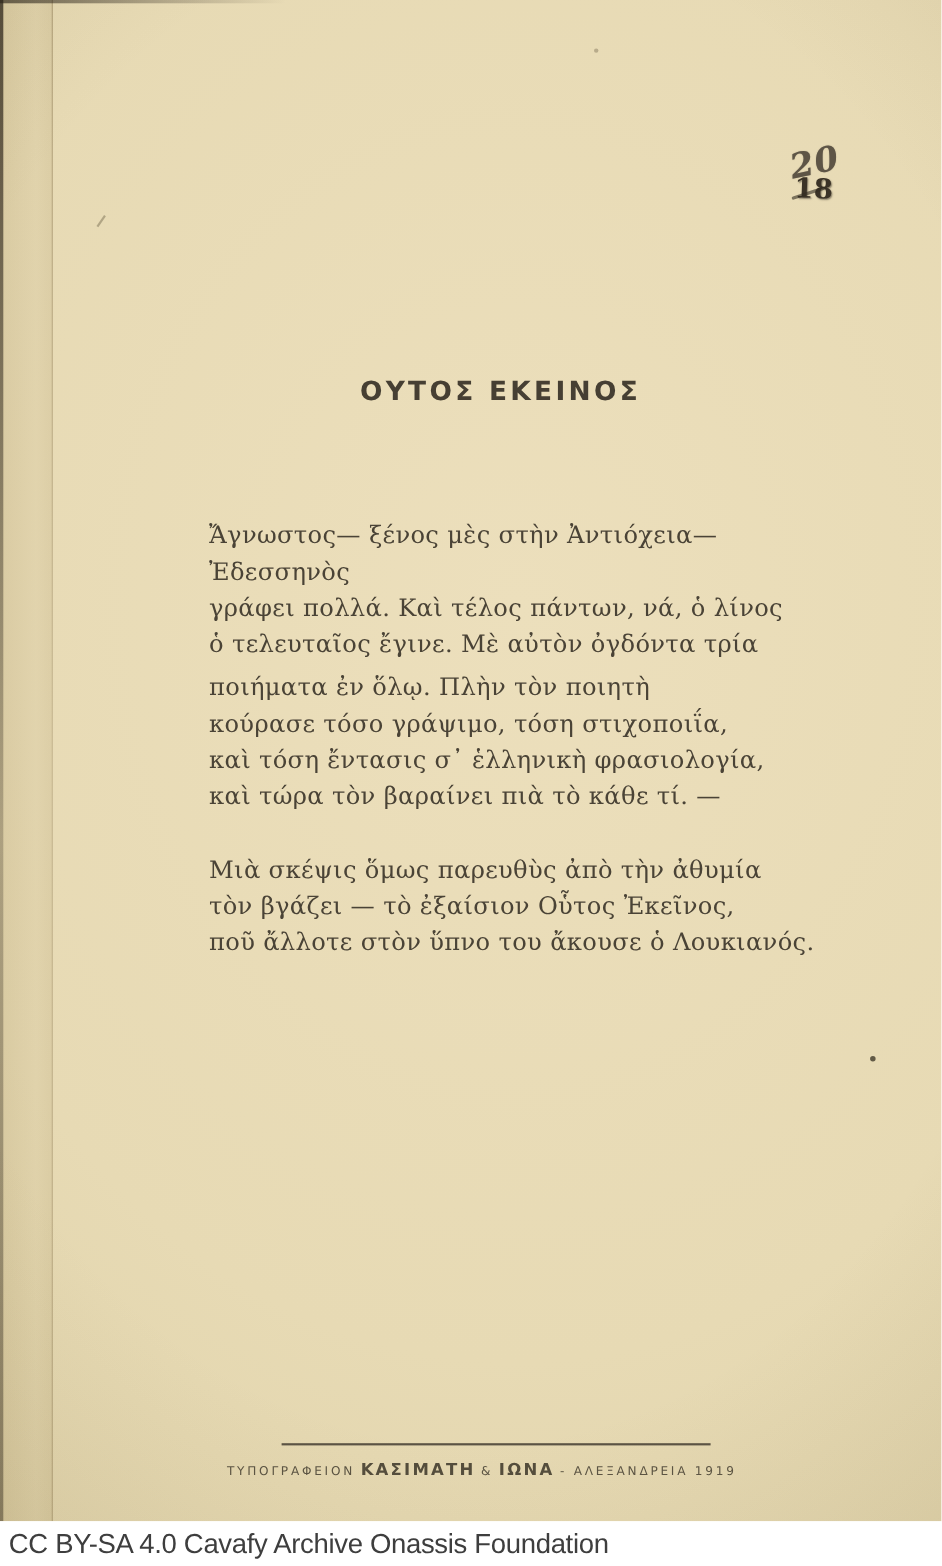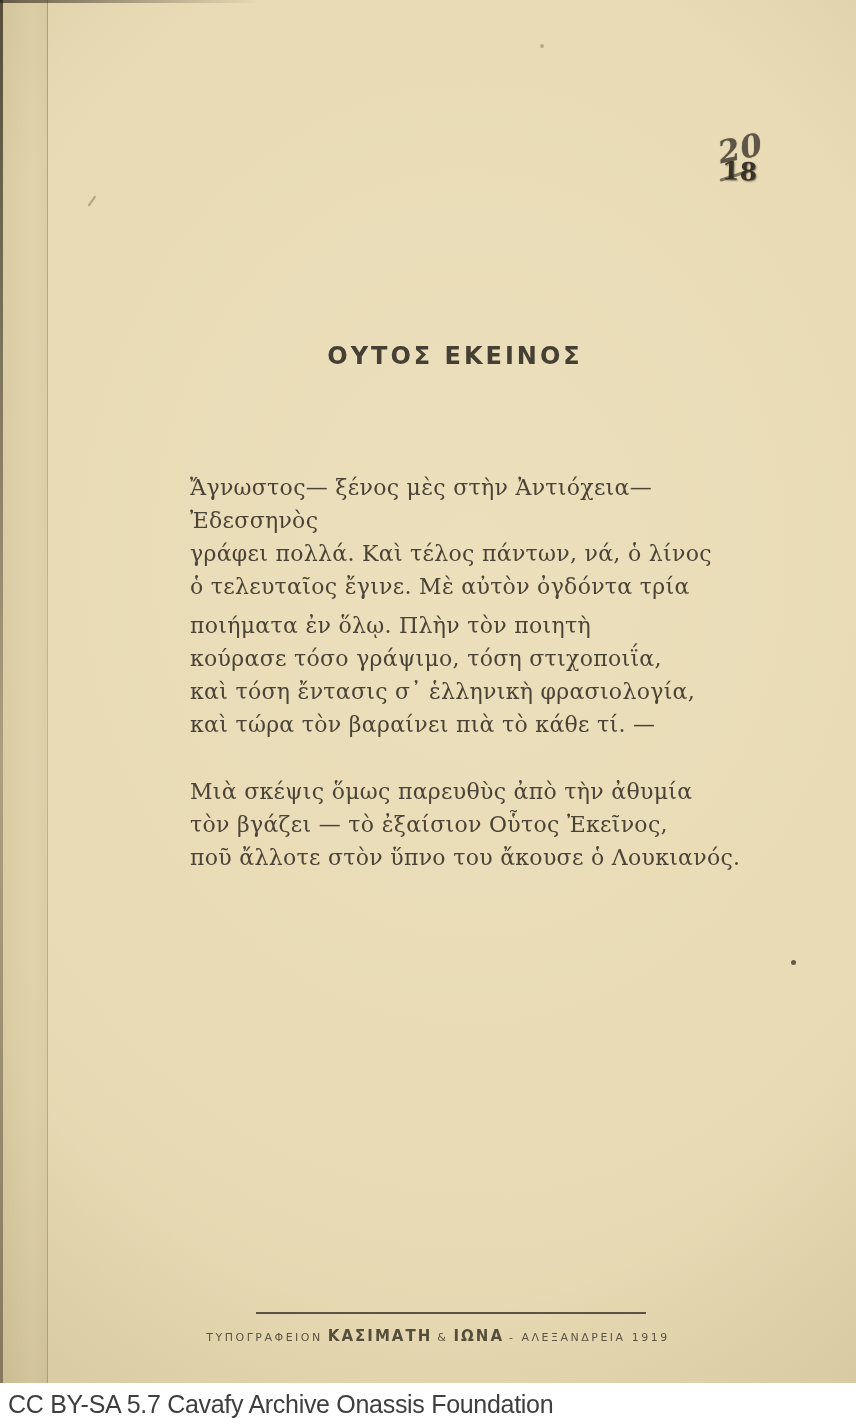--- a/index.html
+++ b/index.html
@@ -169,16 +169,16 @@
       <span class="small">- ΑΛΕΞΑΝΔΡΕΙΑ 1919</span>
     </div>
 
     <div class="speck-dot"></div>
     <div class="speck-slash"></div>
     <div class="speck-faint"></div>
 
   </div>
 
   <div class="footer-strip">
-    <div class="license-text">CC BY-SA 5.7 Cavafy Archive Onassis Foundation</div>
+    <div class="license-text">CC BY-SA 4.0 Cavafy Archive Onassis Foundation</div>
   </div>
 
 </div>
 
 </body></html>

